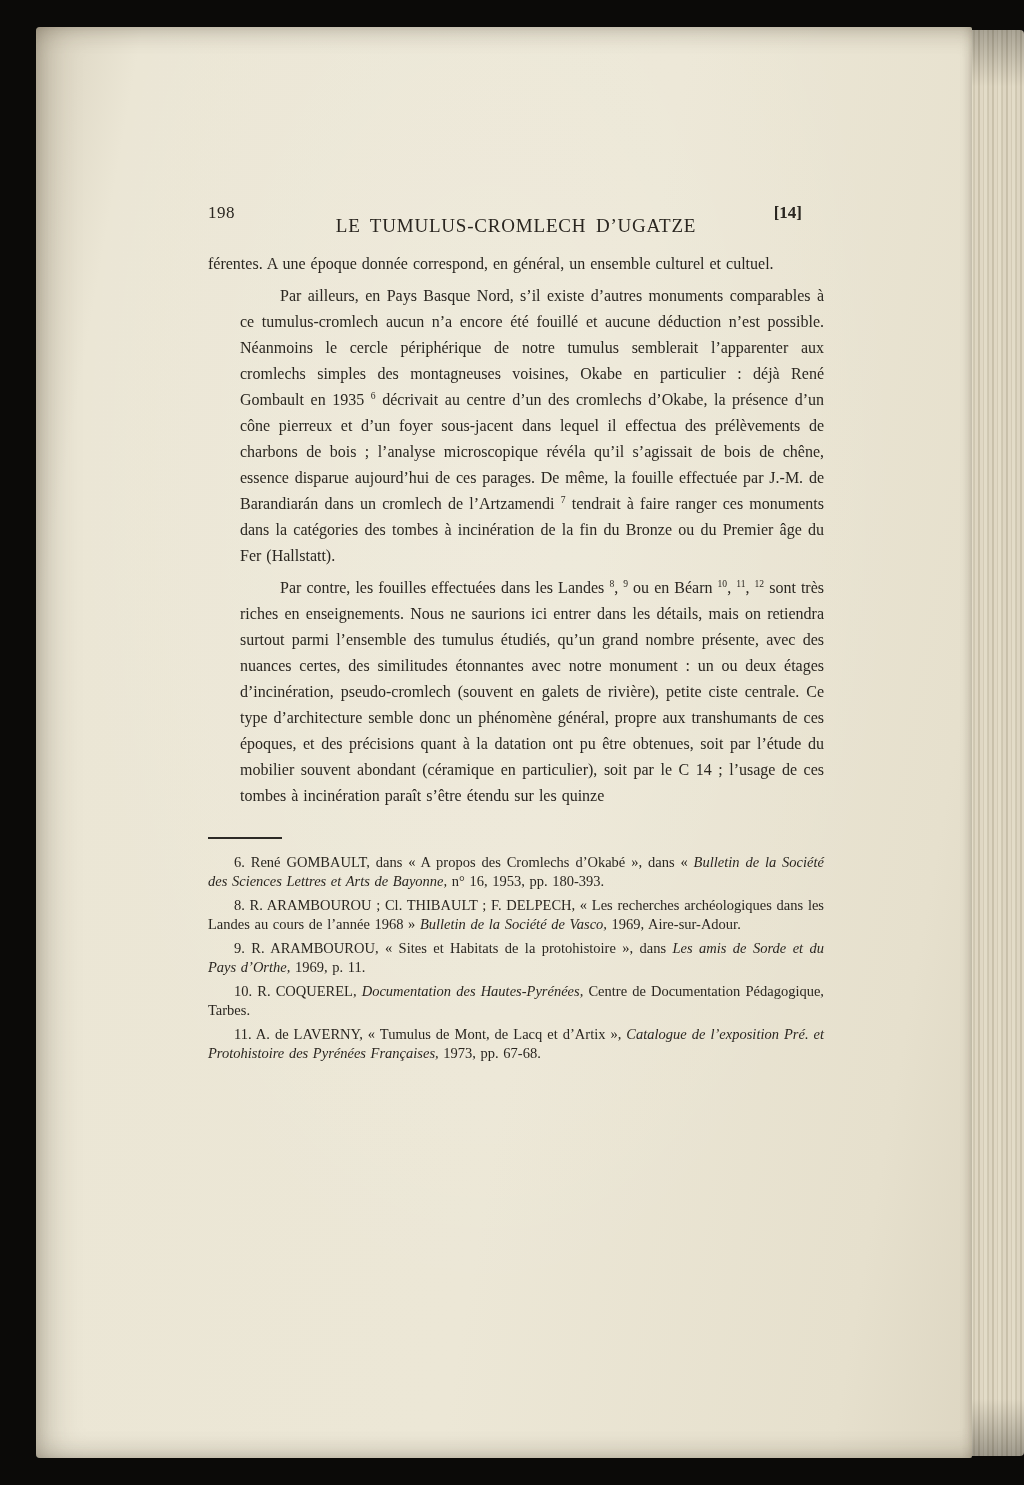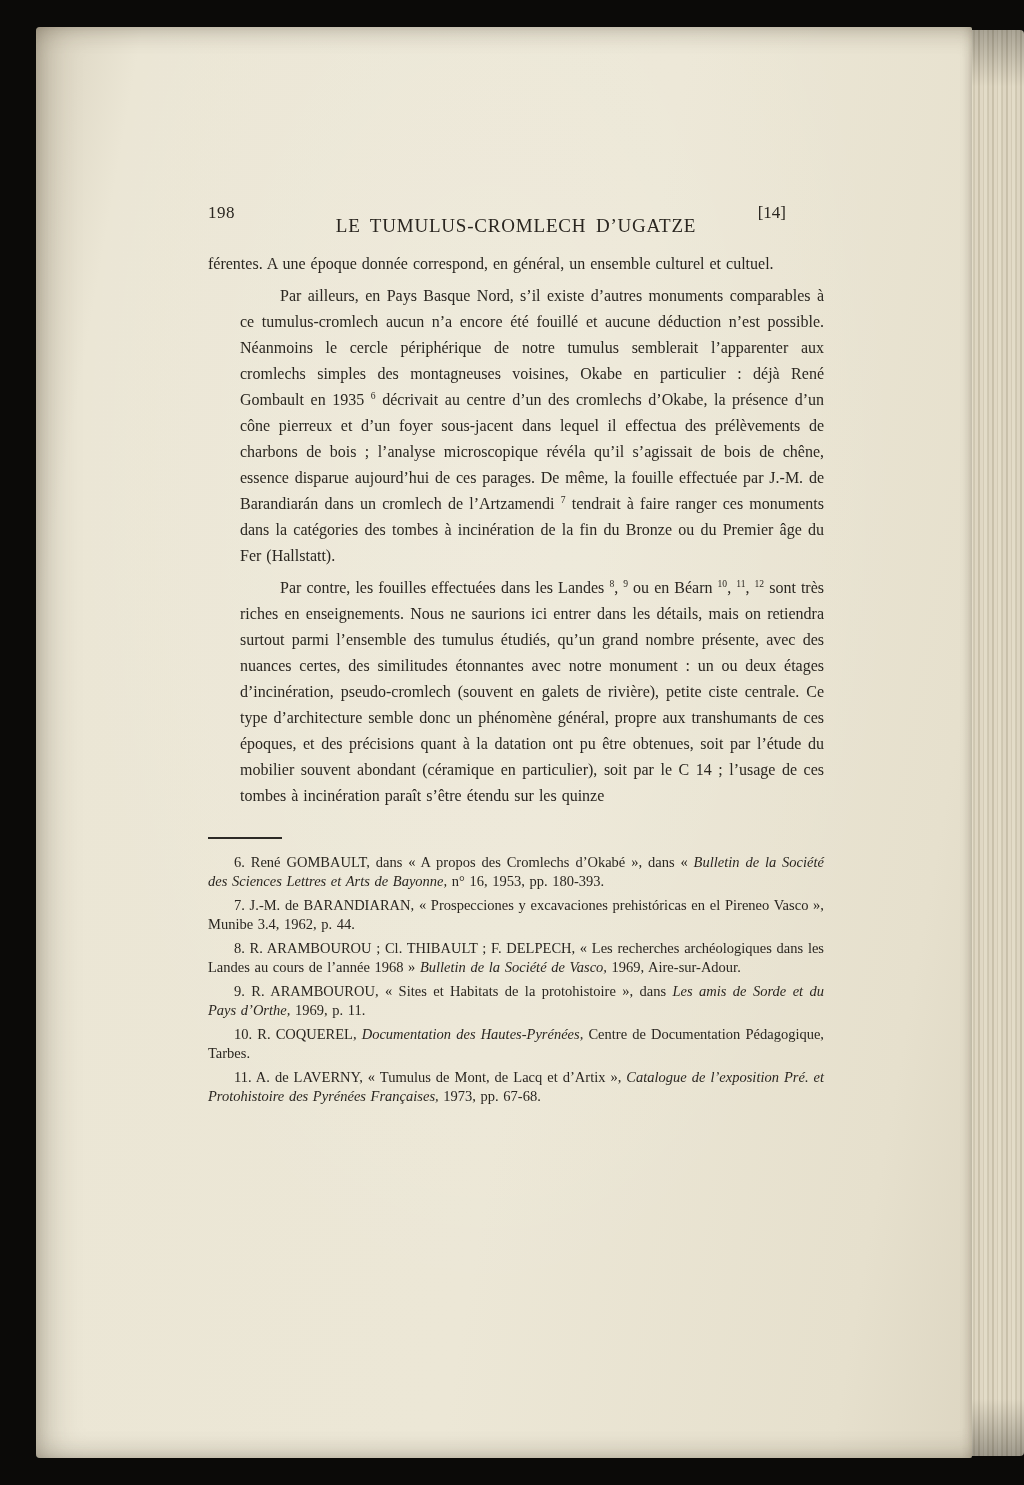--- a/index.html
+++ b/index.html
@@ -70,21 +70,21 @@
   }
   .pnum  { position: absolute; left: 0; top: 0; letter-spacing: 0.5px; }
   .rtitle {
     position: absolute; left: 50%; top: 12px;
     transform: translateX(-50%);
     white-space: nowrap;
     letter-spacing: 0.8px;
     word-spacing: 4px;
     font-size: 19px;
   }
-  .bracket { position: absolute; right: 38px; top: 0; }
+  .bracket { position: absolute; right: 22px; top: 0; font-weight: bold; }
 
   p.body-par {
     margin: 0 0 6px 0;
     font-size: 16px;
     line-height: 26px;
     text-align: justify;
     word-spacing: 1px;
   }
   p.body-par.indent { text-indent: 40px; margin-left: 32px; }
 
@@ -126,21 +126,20 @@
         <span class="bracket">[14]</span>
       </div>
 
       <p class="body-par"><span>férentes. A une époque donnée correspond, en général, un ensemble culturel et cultuel.</span></p>
       <p class="body-par indent"><span>Par ailleurs, en Pays Basque Nord, s’il existe d’autres monuments comparables à ce tumulus-cromlech aucun n’a encore été fouillé et aucune déduction n’est possible. Néanmoins le cercle périphérique de notre tumulus semblerait l’apparenter aux cromlechs simples des montagneuses voisines, Okabe en particulier : déjà René Gombault en 1935 </span><span class="sup">6</span><span> décrivait au centre d’un des cromlechs d’Okabe, la présence d’un cône pierreux et d’un foyer sous-jacent dans lequel il effectua des prélèvements de charbons de bois ; l’analyse microscopique révéla qu’il s’agissait de bois de chêne, essence disparue aujourd’hui de ces parages. De même, la fouille effectuée par J.-M. de Barandiarán dans un cromlech de l’Artzamendi </span><span class="sup">7</span><span> tendrait à faire ranger ces monuments dans la catégories des tombes à incinération de la fin du Bronze ou du Premier âge du Fer (Hallstatt).</span></p>
       <p class="body-par indent"><span>Par contre, les fouilles effectuées dans les Landes </span><span class="sup">8</span><span>, </span><span class="sup">9</span><span> ou en Béarn </span><span class="sup">10</span><span>, </span><span class="sup">11</span><span>, </span><span class="sup">12</span><span> sont très riches en enseignements. Nous ne saurions ici entrer dans les détails, mais on retiendra surtout parmi l’ensemble des tumulus étudiés, qu’un grand nombre présente, avec des nuances certes, des similitudes étonnantes avec notre monument : un ou deux étages d’incinération, pseudo-cromlech (souvent en galets de rivière), petite ciste centrale. Ce type d’architecture semble donc un phénomène général, propre aux transhumants de ces époques, et des précisions quant à la datation ont pu être obtenues, soit par l’étude du mobilier souvent abondant (céramique en particulier), soit par le C 14 ; l’usage de ces tombes à incinération paraît s’être étendu sur les quinze</span></p>
 
       <div class="fn-rule"></div>
 
       <p class="footnote"><span>6. René GOMBAULT, dans « A propos des Cromlechs d’Okabé », dans « </span><span class="it">Bulletin de la Société des Sciences Lettres et Arts de Bayonne,</span><span> n° 16, 1953, pp. 180-393.</span></p>
-      <p class="footnote"><span>7. J.-M. de BARANDIARAN, « Prospecciones y excavaciones prehistóricas en el Pireneo Vasco », Munibe 3.4, 1962, p. 44.</span></p>
       <p class="footnote"><span>8. R. ARAMBOUROU ; Cl. THIBAULT ; F. DELPECH, « Les recherches archéologiques dans les Landes au cours de l’année 1968 » </span><span class="it">Bulletin de la Société de Vasco,</span><span> 1969, Aire-sur-Adour.</span></p>
       <p class="footnote"><span>9. R. ARAMBOUROU, « Sites et Habitats de la protohistoire », dans </span><span class="it">Les amis de Sorde et du Pays d’Orthe,</span><span> 1969, p. 11.</span></p>
       <p class="footnote"><span>10. R. COQUEREL, </span><span class="it">Documentation des Hautes-Pyrénées,</span><span> Centre de Documentation Pédagogique, Tarbes.</span></p>
       <p class="footnote"><span>11. A. de LAVERNY, « Tumulus de Mont, de Lacq et d’Artix », </span><span class="it">Catalogue de l’exposition Pré. et Protohistoire des Pyrénées Françaises,</span><span> 1973, pp. 67-68.</span></p>
 
     </div>
   </div>
 
 </div>
 

